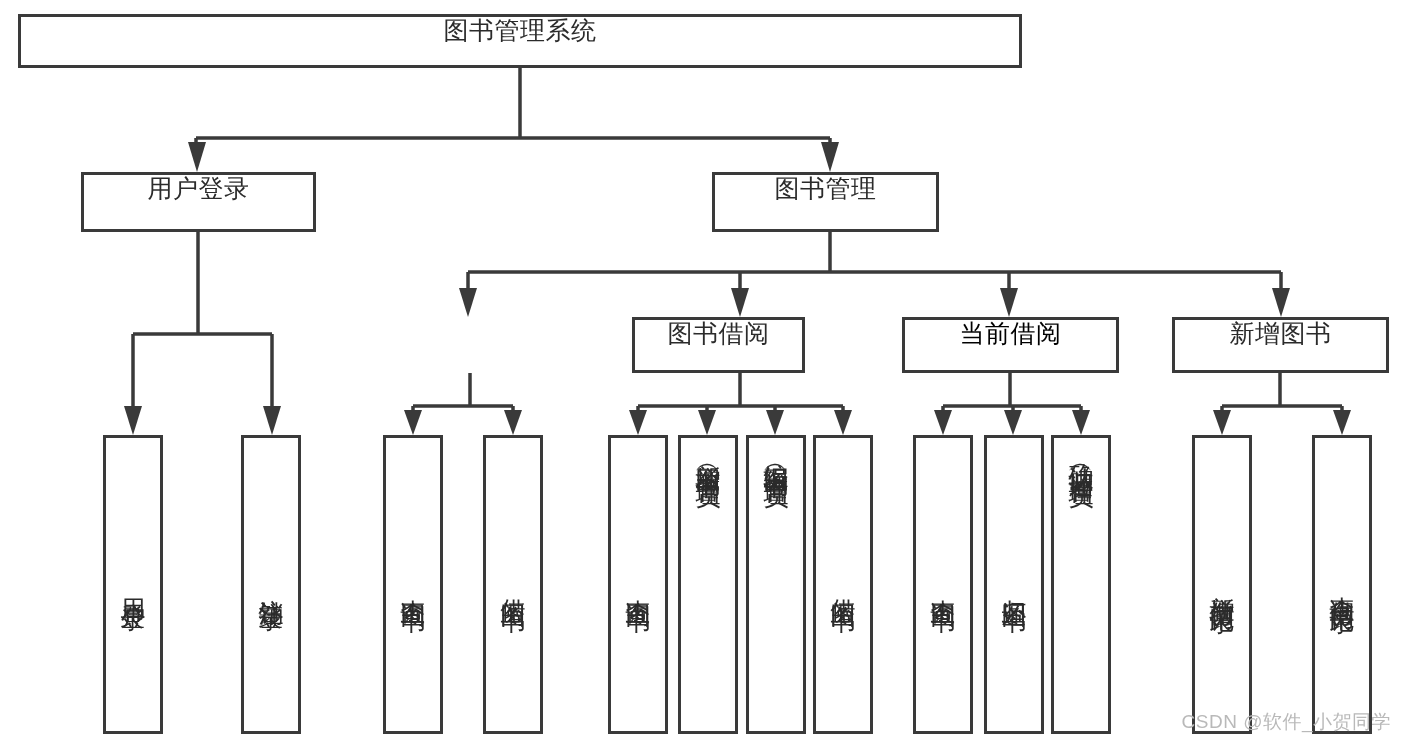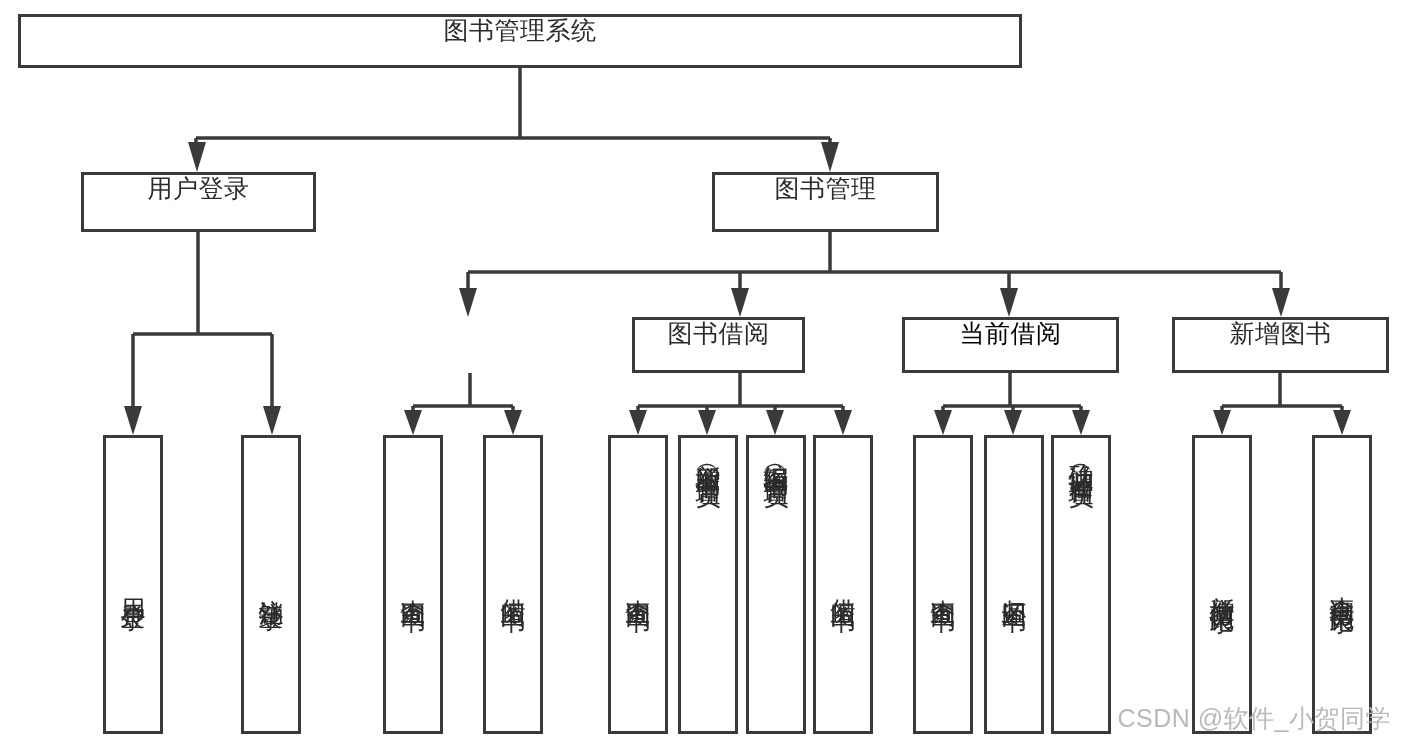--- a/index.html
+++ b/index.html
@@ -60,21 +60,21 @@
     writing-mode: vertical-rl;
     text-orientation: upright;
     font-size: 25px;
     color: #2b2b2b;
     letter-spacing: 3px;
     line-height: 1;
     white-space: nowrap;
   }
   .watermark {
     position: absolute;
-    font-size: 25px;
+    font-size: 19px;
     color: #b9b9b9;
     white-space: nowrap;
     letter-spacing: 0.5px;
   }
 </style>
 </head>
 <body>
 
 <div id="canvas">
 

